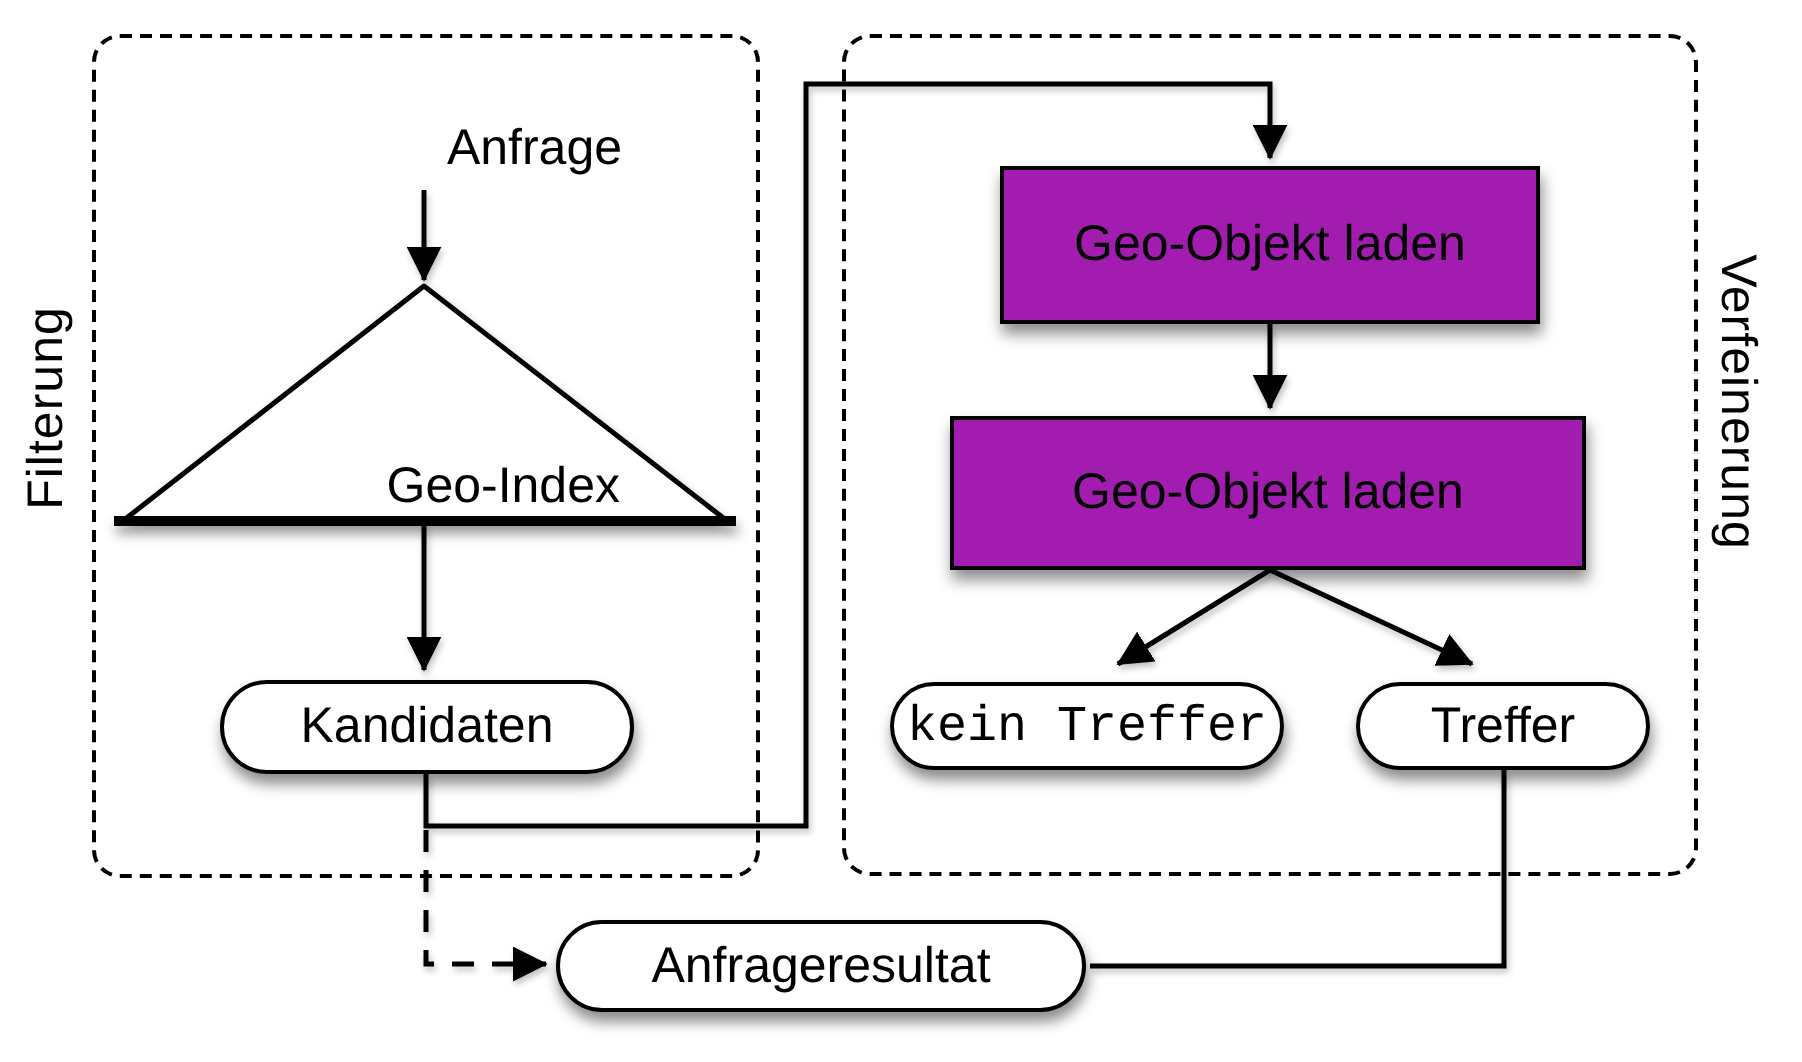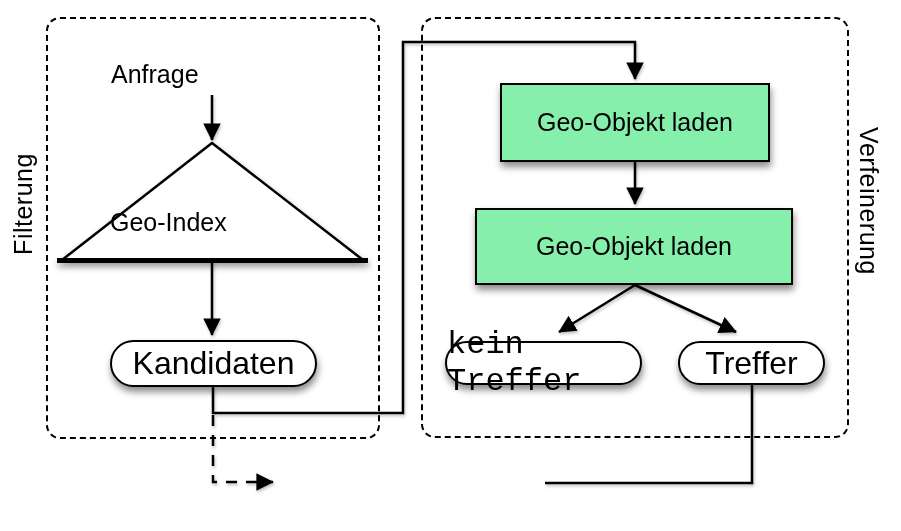--- a/index.html
+++ b/index.html
@@ -50,32 +50,32 @@
   }
 
   svg.lines {
     position: absolute;
     left: 0; top: 0;
     z-index: 2;
   }
 
   .node-text {
     position: absolute;
-    text-align: left;
+    text-align: right;
     font-size: 25px;
     font-weight: 500;
     z-index: 4;
     white-space: nowrap;
   }
   #text-anfrage   { left: 111px; top: 60px;  width: 200px; }
-  #text-geoindex  { left: 110px; top: 208px; width: 200px; }
+  #text-geoindex  { left: 110px; top: 229px; width: 200px; }
 
   .rect-node {
     position: absolute;
-    background: #86efac;
+    background: #a21caf;
     border: 2.5px solid #000000;
     box-shadow: 1px 5px 7px rgba(0,0,0,0.45);
     display: flex;
     align-items: center;
     justify-content: center;
     font-size: 25px;
     font-weight: 500;
     z-index: 3;
     box-sizing: border-box;
   }
@@ -84,21 +84,21 @@
 
   .oval-node {
     position: absolute;
     background: #ffffff;
     border: 2.5px solid #000000;
     border-radius: 26px;
     box-shadow: 1px 5px 7px rgba(0,0,0,0.45);
     display: flex;
     align-items: center;
     justify-content: center;
-    font-size: 32px;
+    font-size: 25px;
     font-weight: 500;
     z-index: 3;
     box-sizing: border-box;
   }
   #oval-kandidaten      { left: 110px; top: 340px; width: 207px; height: 47px; }
   #oval-kein-treffer    { left: 445px; top: 341px; width: 197px; height: 44px; font-family: Liberation Mono, monospace; }
   #oval-treffer         { left: 678px; top: 341px; width: 147px; height: 44px; text-align: center; }
   #oval-anfrageresultat { left: 278px; top: 460px; width: 265px; height: 46px; }
 
   .shadowed-shape { filter: drop-shadow(1px 4px 3px rgba(0,0,0,0.4)); }
@@ -159,14 +159,17 @@
 
   <div id="oval-kandidaten" class="oval-node">
     <span>Kandidaten</span>
   </div>
   <div id="oval-kein-treffer" class="oval-node">
     <span>kein Treffer</span>
   </div>
   <div id="oval-treffer" class="oval-node">
     <span>Treffer</span>
   </div>
+  <div id="oval-anfrageresultat" class="oval-node">
+    <span>Anfrageresultat</span>
+  </div>
 
 </div>
 
 </body></html>

